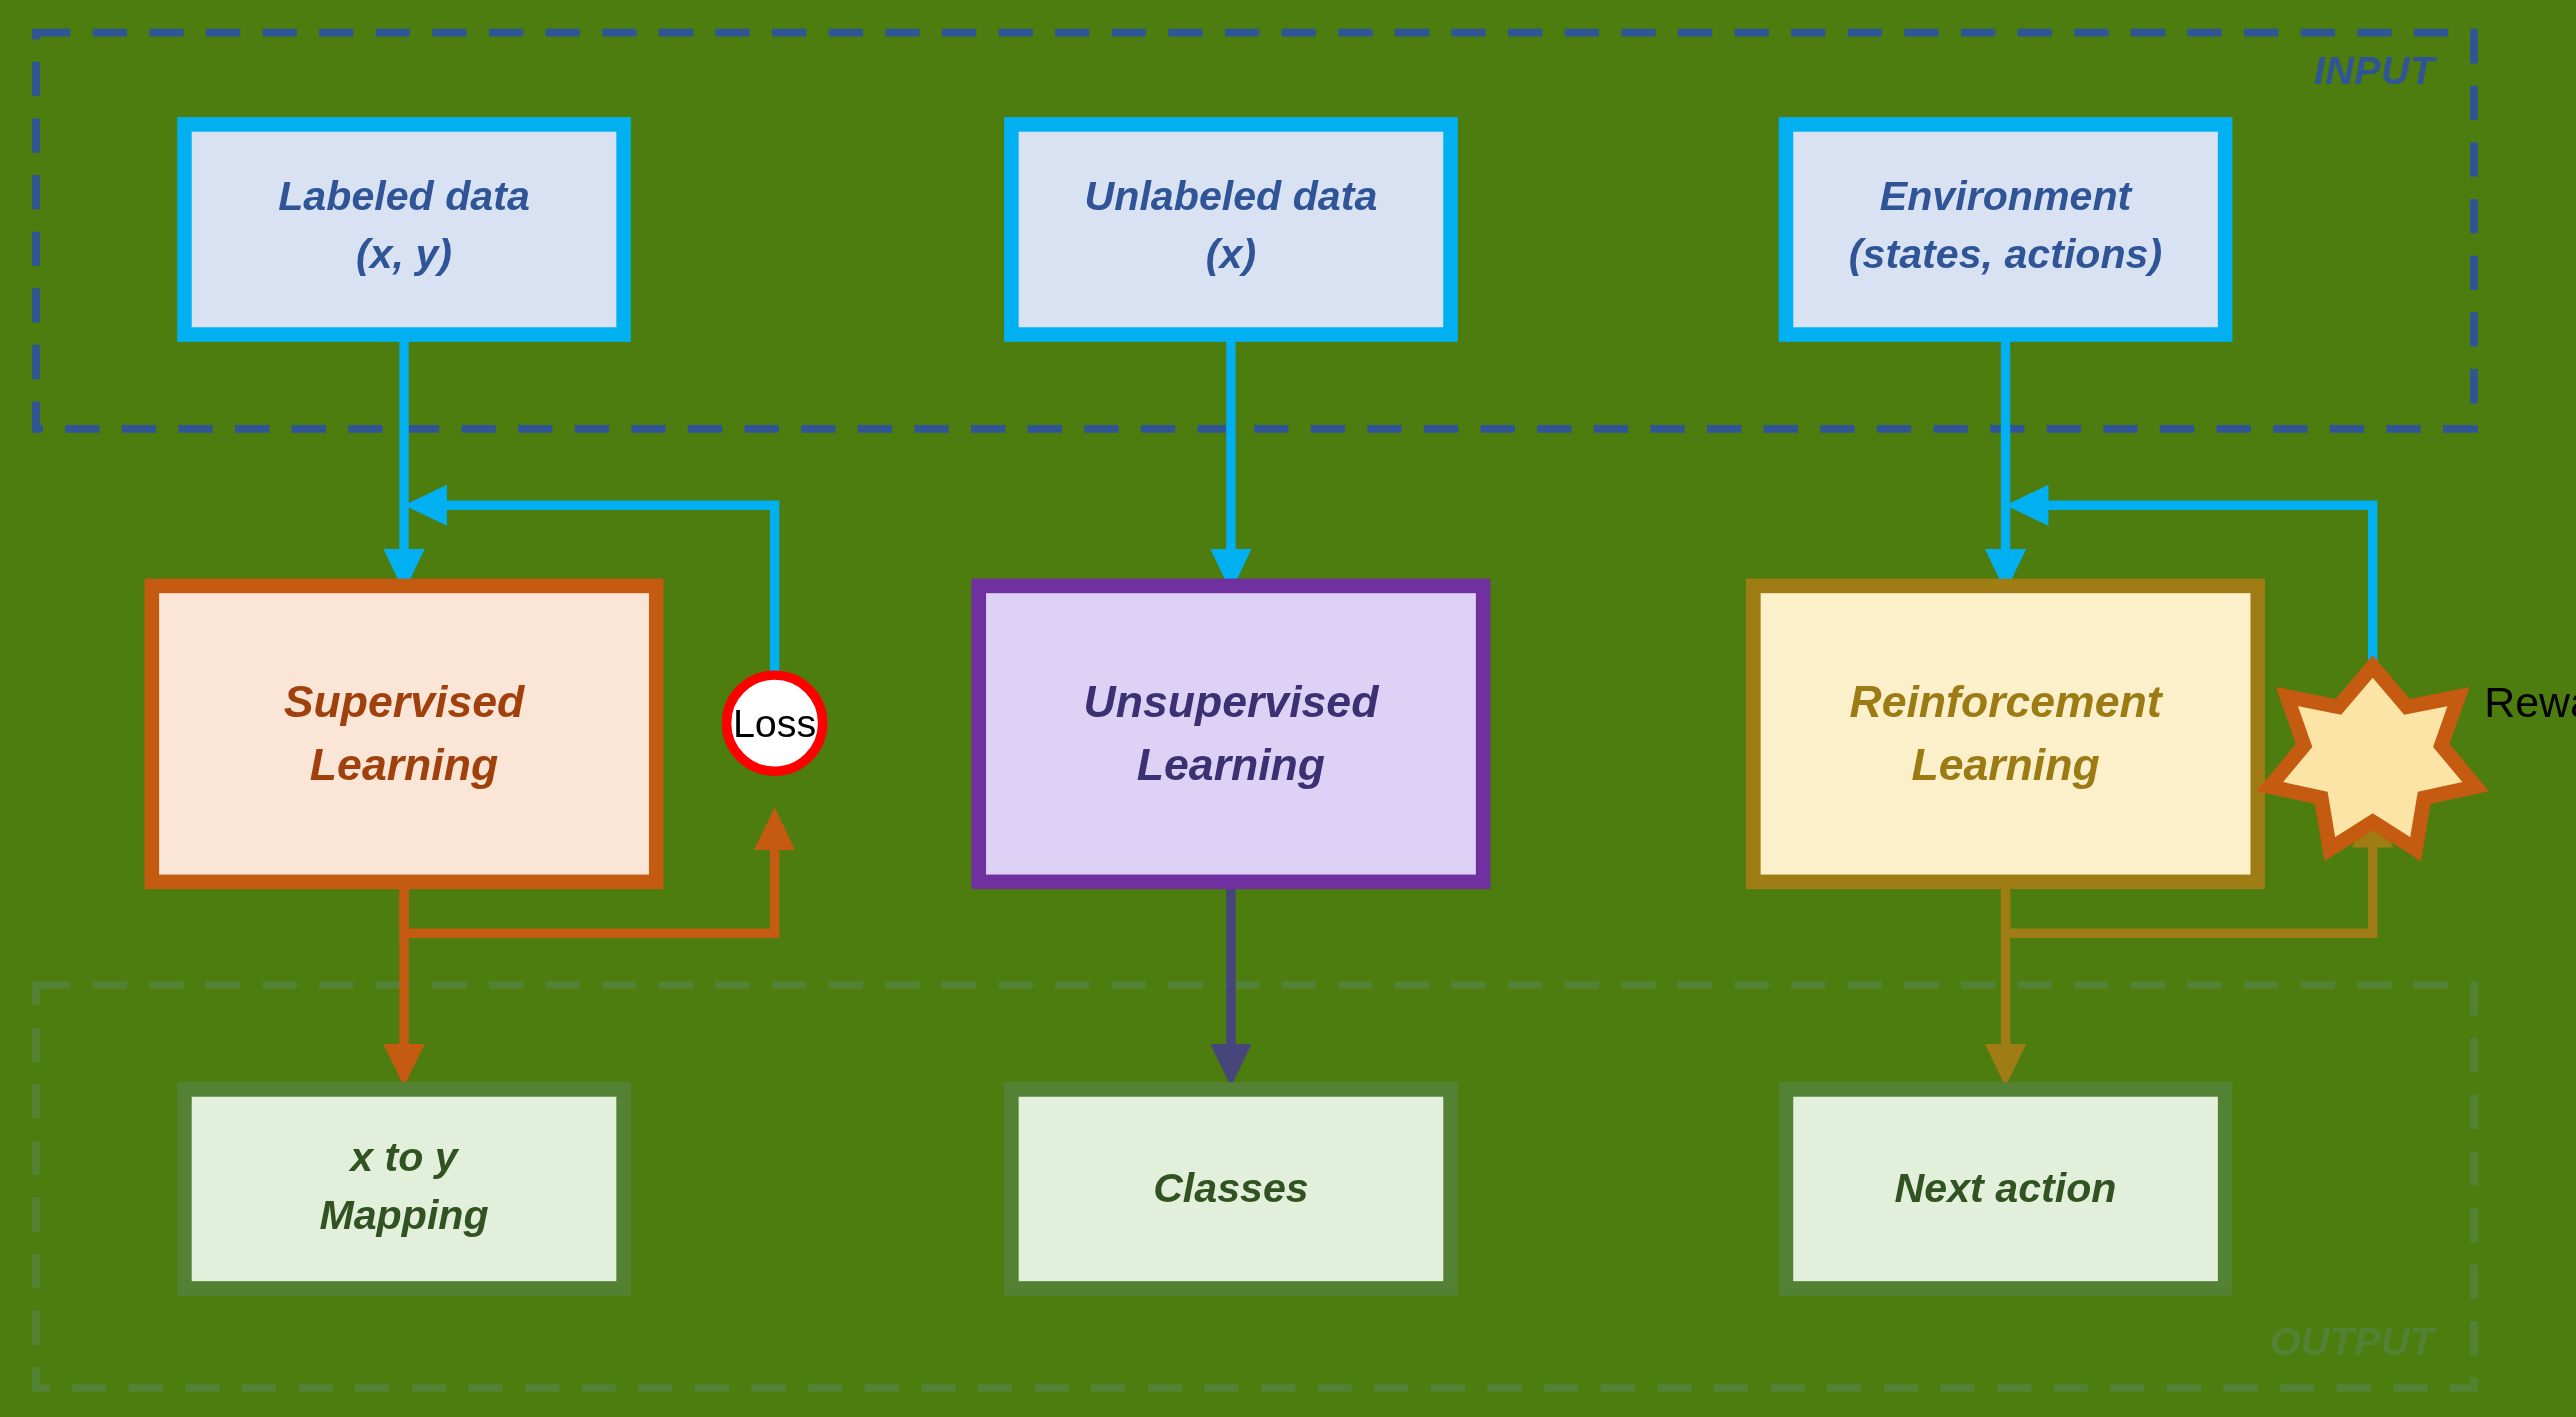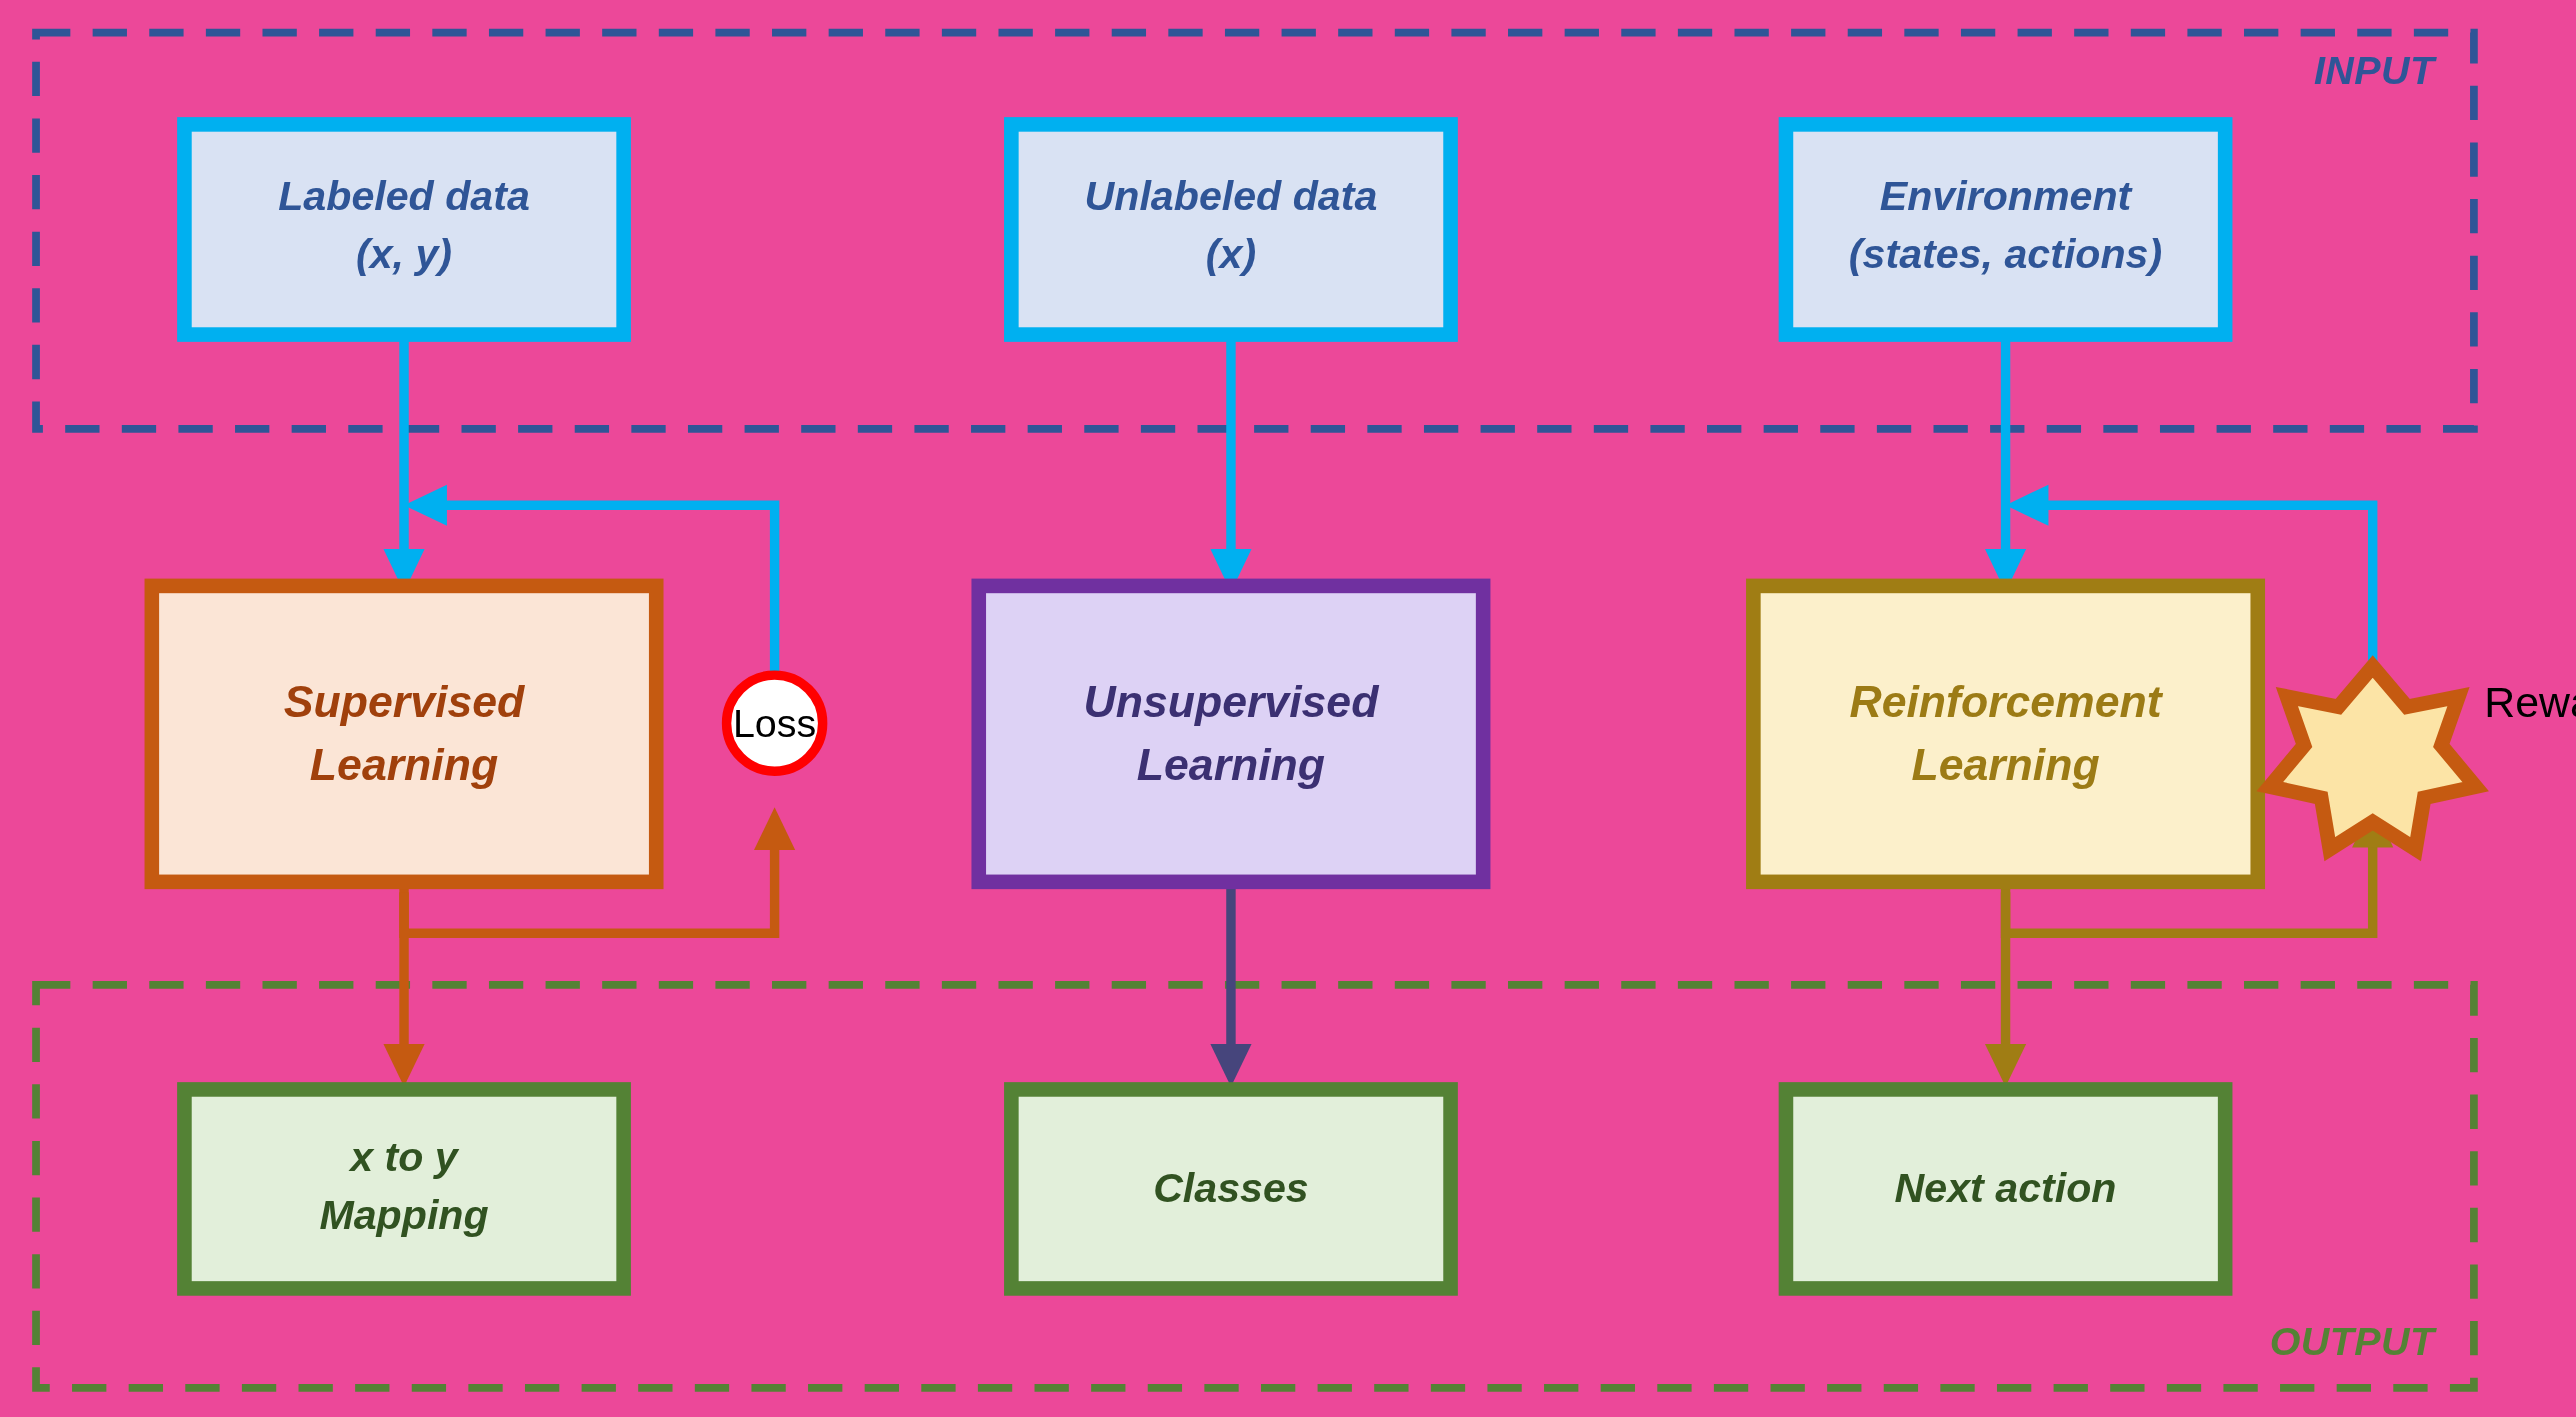--- a/index.html
+++ b/index.html
@@ -11,21 +11,21 @@
   body {
     width: 2576px;
     height: 1418px;
     font-family: "Liberation Sans", sans-serif;
     overflow: hidden;
   }
   #diagram-root {
     position: relative;
     width: 2576px;
     height: 1418px;
-    background: #ec4899;
+    background: #4d7c0f;
   }
   svg.canvas {
     position: absolute;
     top: 0; left: 0;
     width: 2576px;
     height: 1418px;
     display: block;
   }
   
   .node-label {

